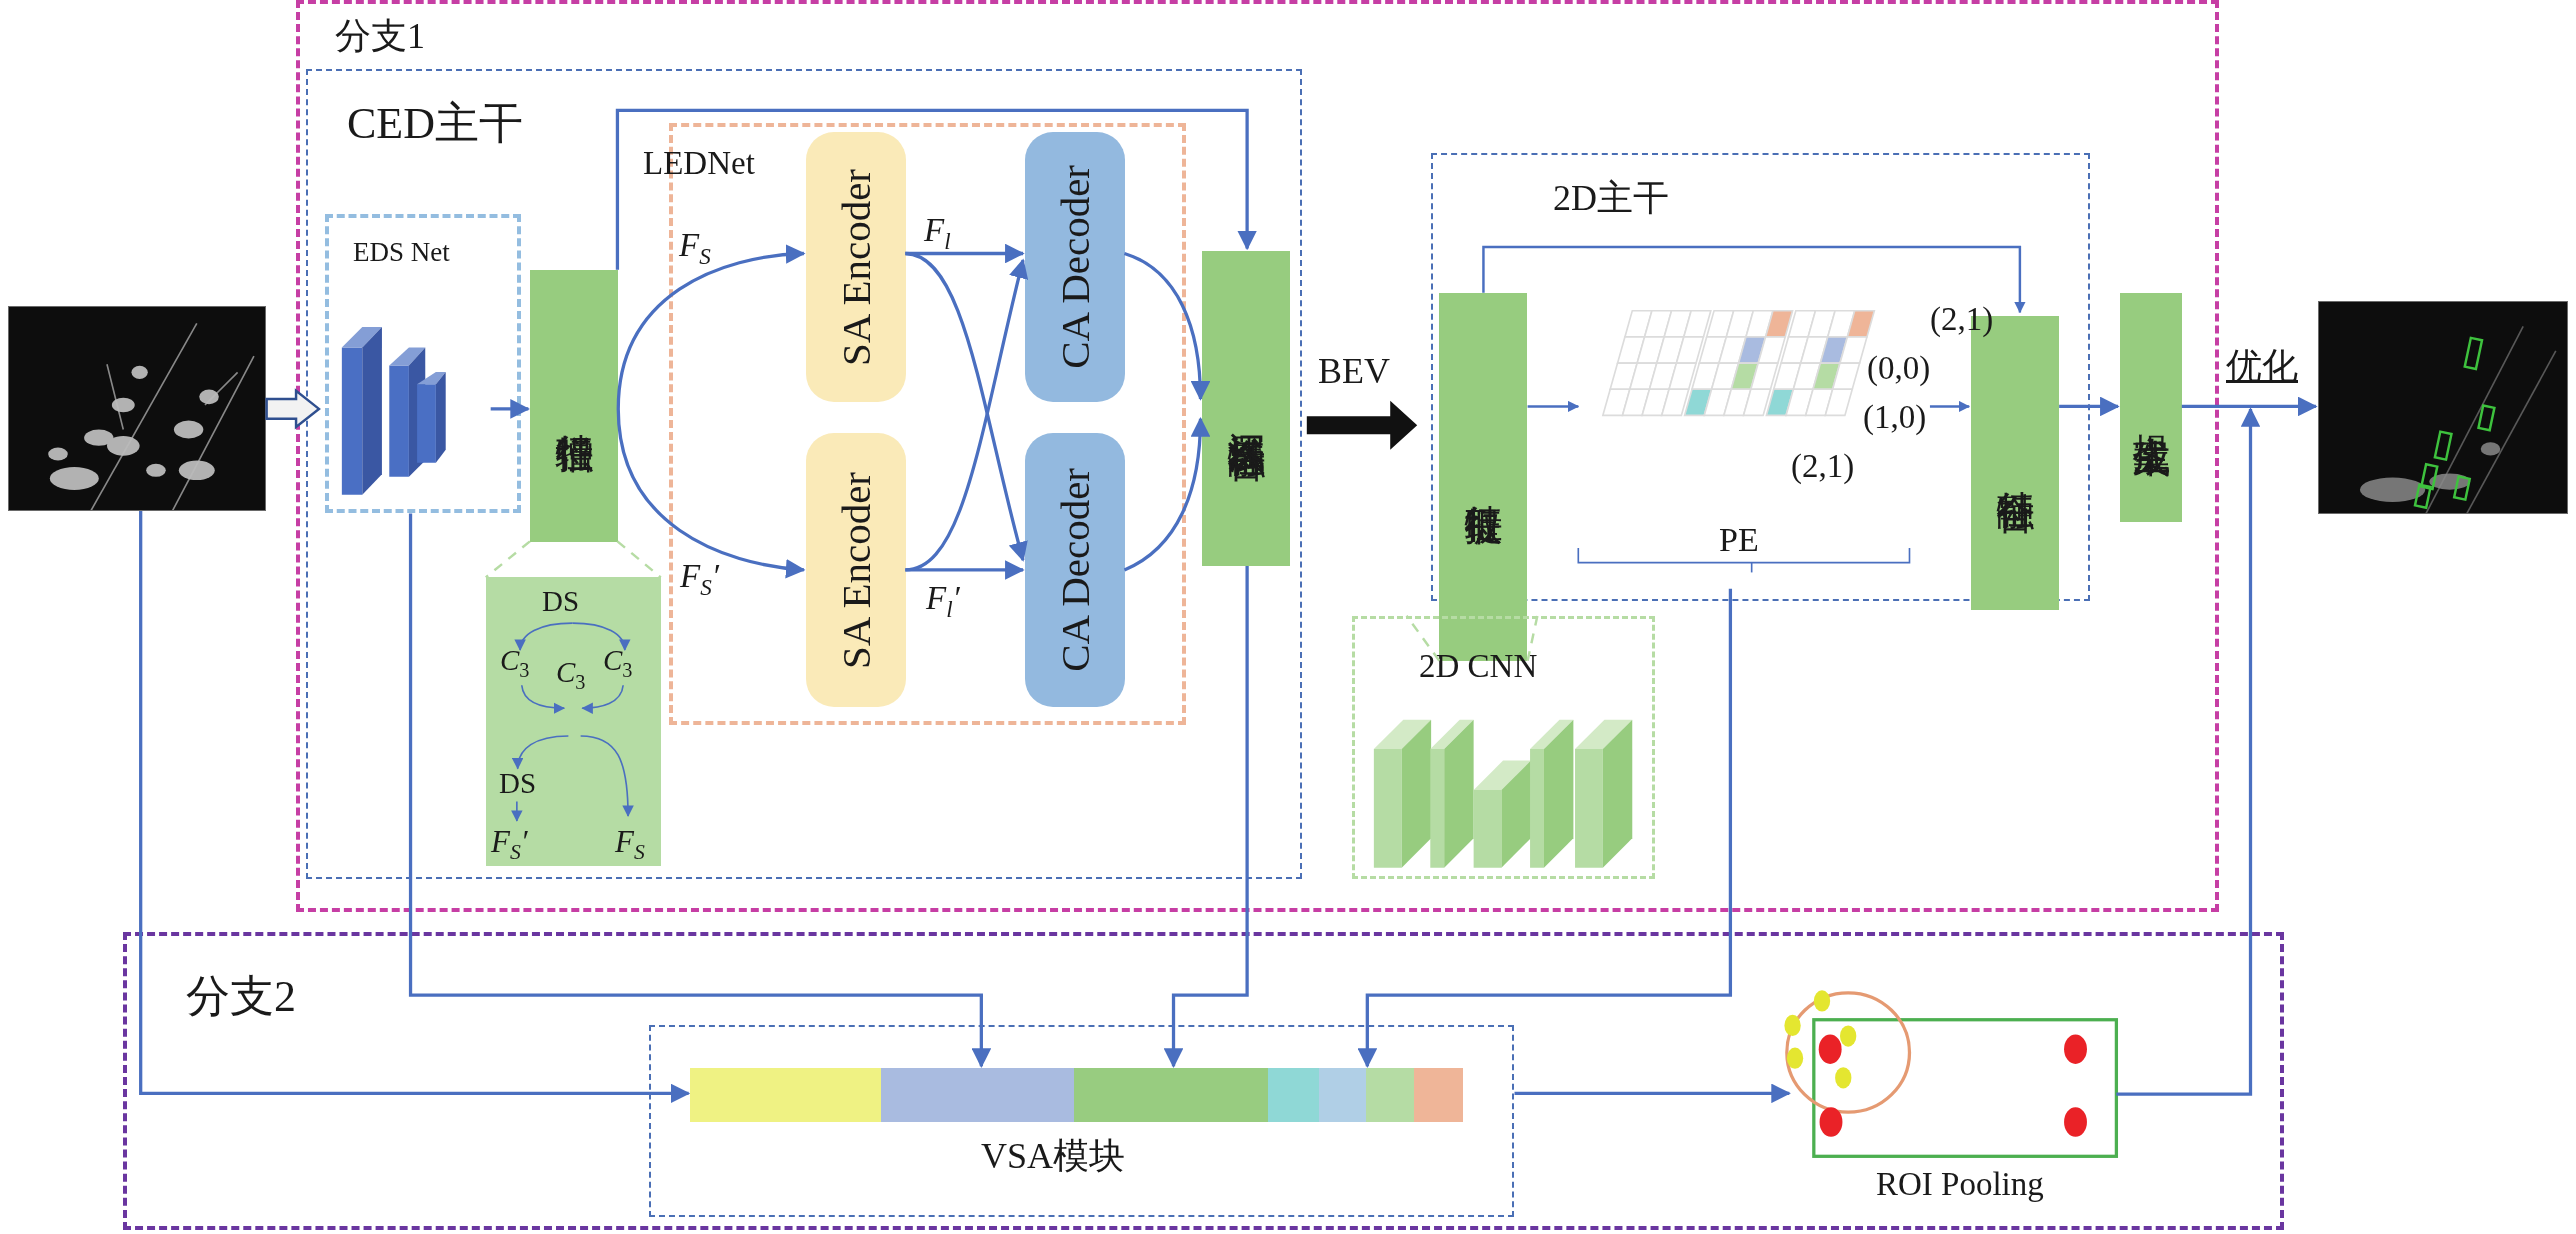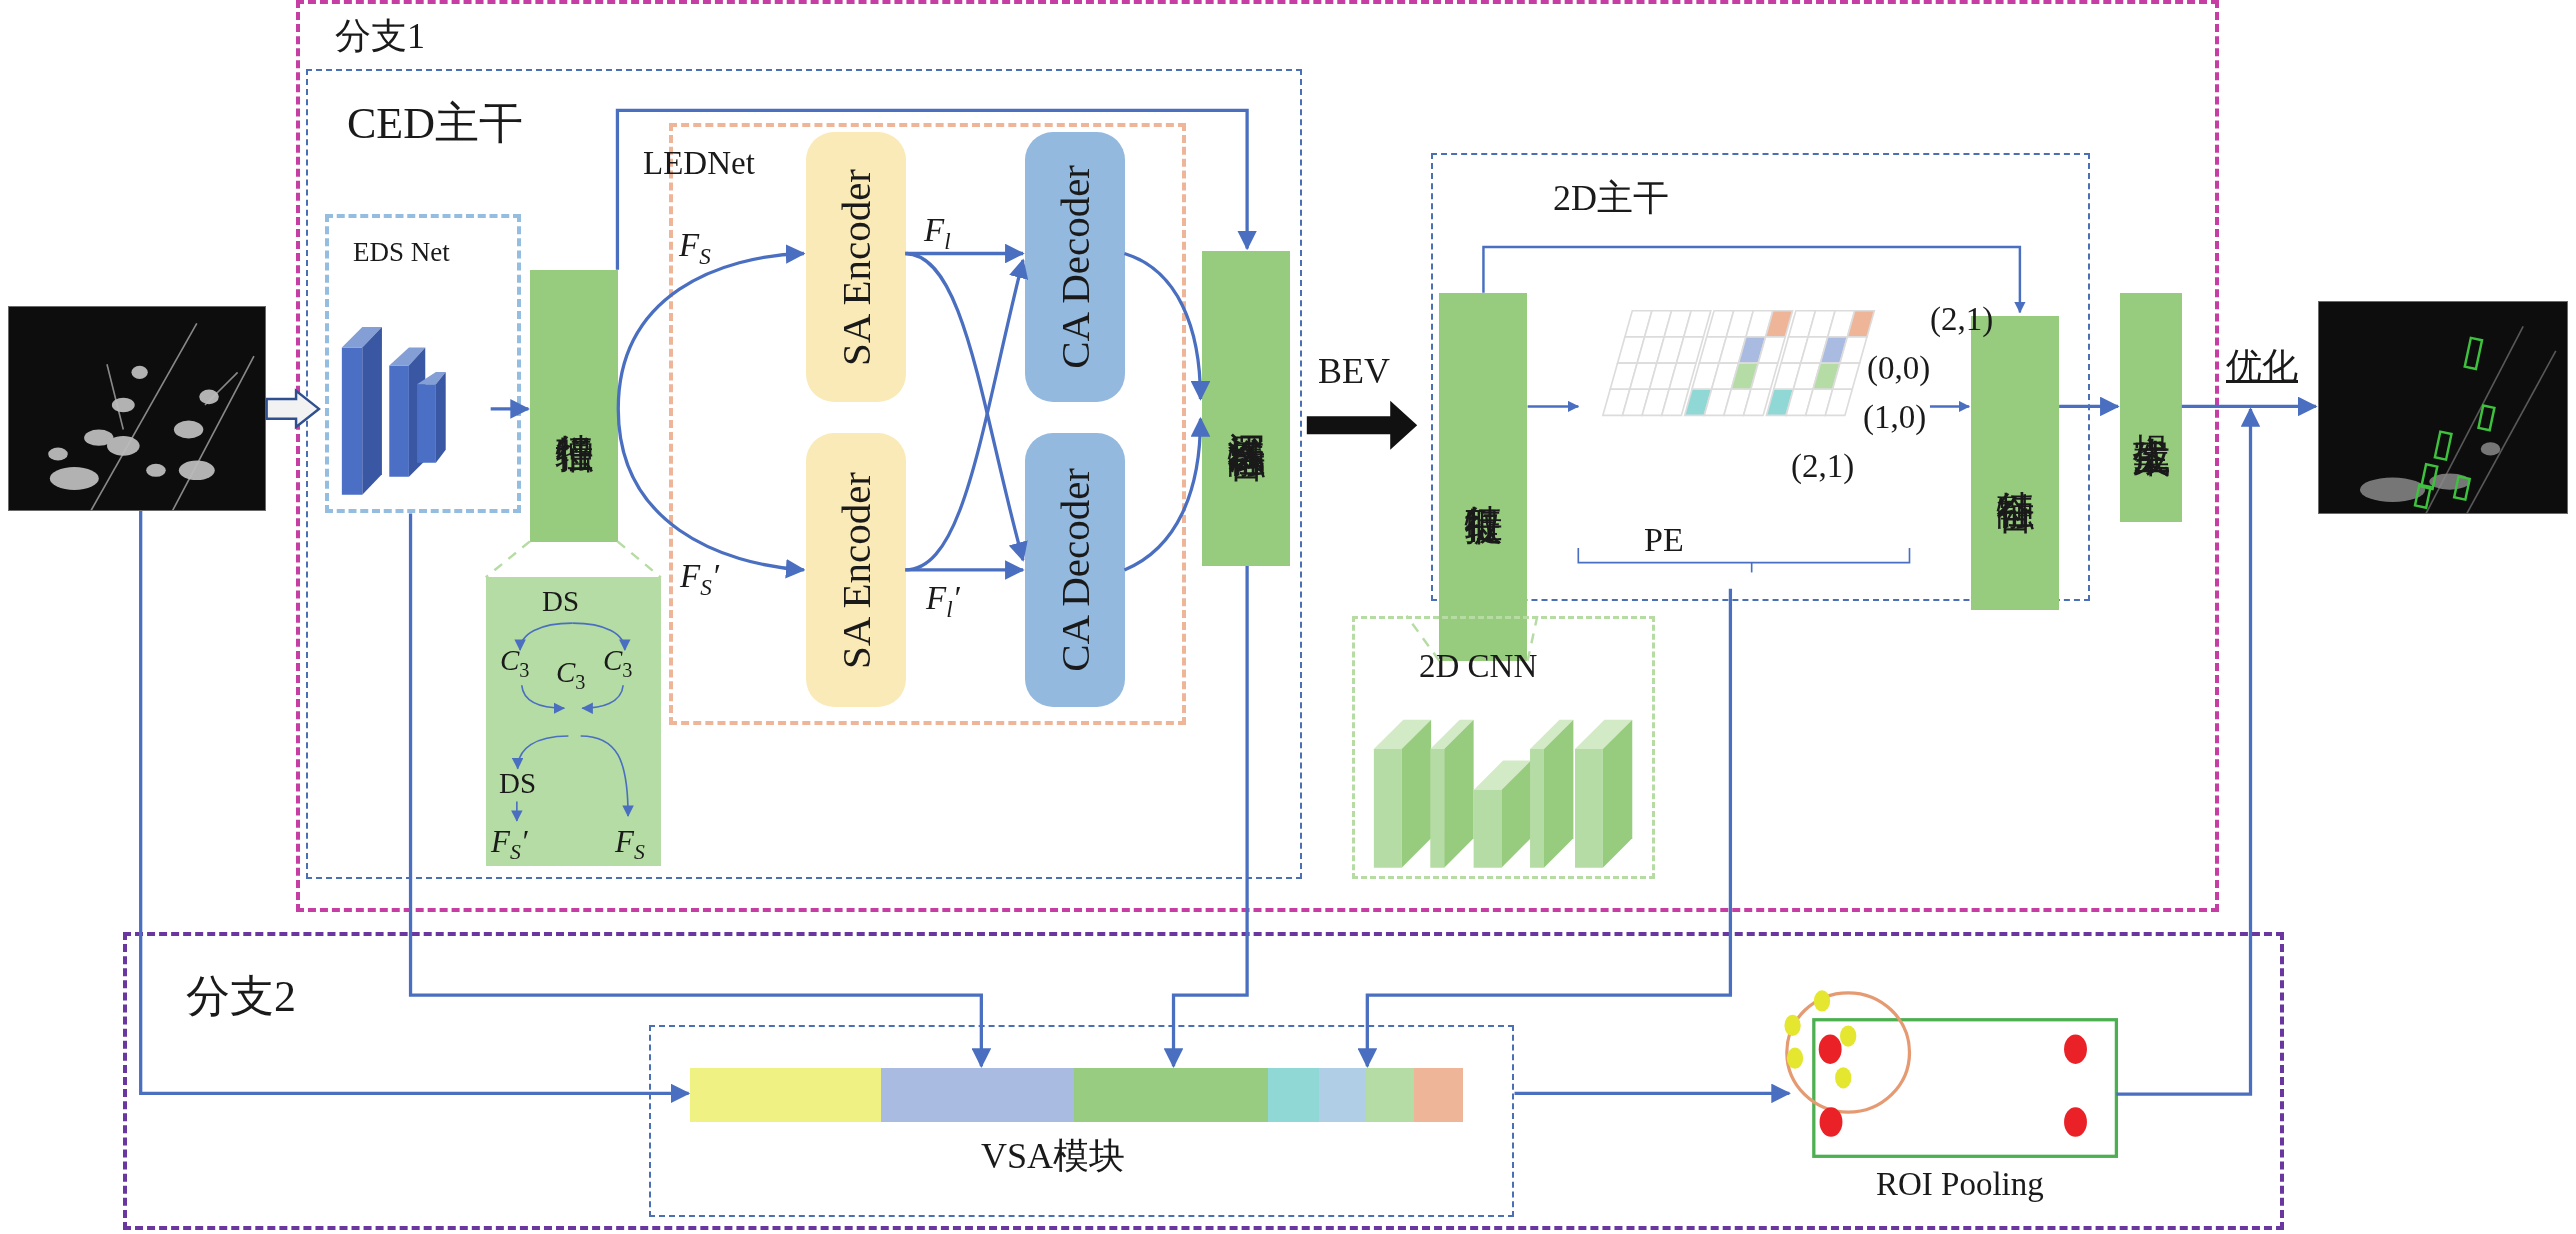--- a/index.html
+++ b/index.html
@@ -198,21 +198,21 @@
       <polygon points="2208,508 2232,508 2241,476 2217,476"></polygon>
       <polygon points="2232,508 2256,508 2265,476 2241,476"></polygon>
     </g>
 </svg>
 
 <div class="lbl" style="left:1930px;top:303px;font-size:33px;">(2,1)</div>
 <div class="lbl" style="left:1867px;top:352px;font-size:33px;">(0,0)</div>
 <div class="lbl" style="left:1863px;top:401px;font-size:33px;">(1,0)</div>
 <div class="lbl" style="left:1791px;top:450px;font-size:33px;">(2,1)</div>
 
-<div class="lbl" style="left:1644px;top:523px;font-size:34px;">PE</div>
+<div class="lbl" style="left:1719px;top:523px;font-size:34px;">PE</div>
 
 <div class="abs dash-green" style="left:1352px;top:616px;width:303px;height:263px;"></div>
 <div class="lbl" style="left:1419px;top:650px;font-size:33px;">2D CNN</div>
 <svg width="2576" height="1234" style="pointer-events:none;" viewBox="0 0 3150 1509">
   <g id="cnn-blocks">
       <polygon points="1680,916 1714,916 1714,1061 1680,1061" fill="#b5dca4"></polygon>
       <polygon points="1680,916 1716,880 1750,880 1714,916" fill="#d3eac6"></polygon>
       <polygon points="1714,916 1750,880 1750,1025 1714,1061" fill="#97cc7f"></polygon>
       <polygon points="1749,916 1766,916 1766,1061 1749,1061" fill="#b5dca4"></polygon>
       <polygon points="1749,916 1785,880 1802,880 1766,916" fill="#d3eac6"></polygon>

